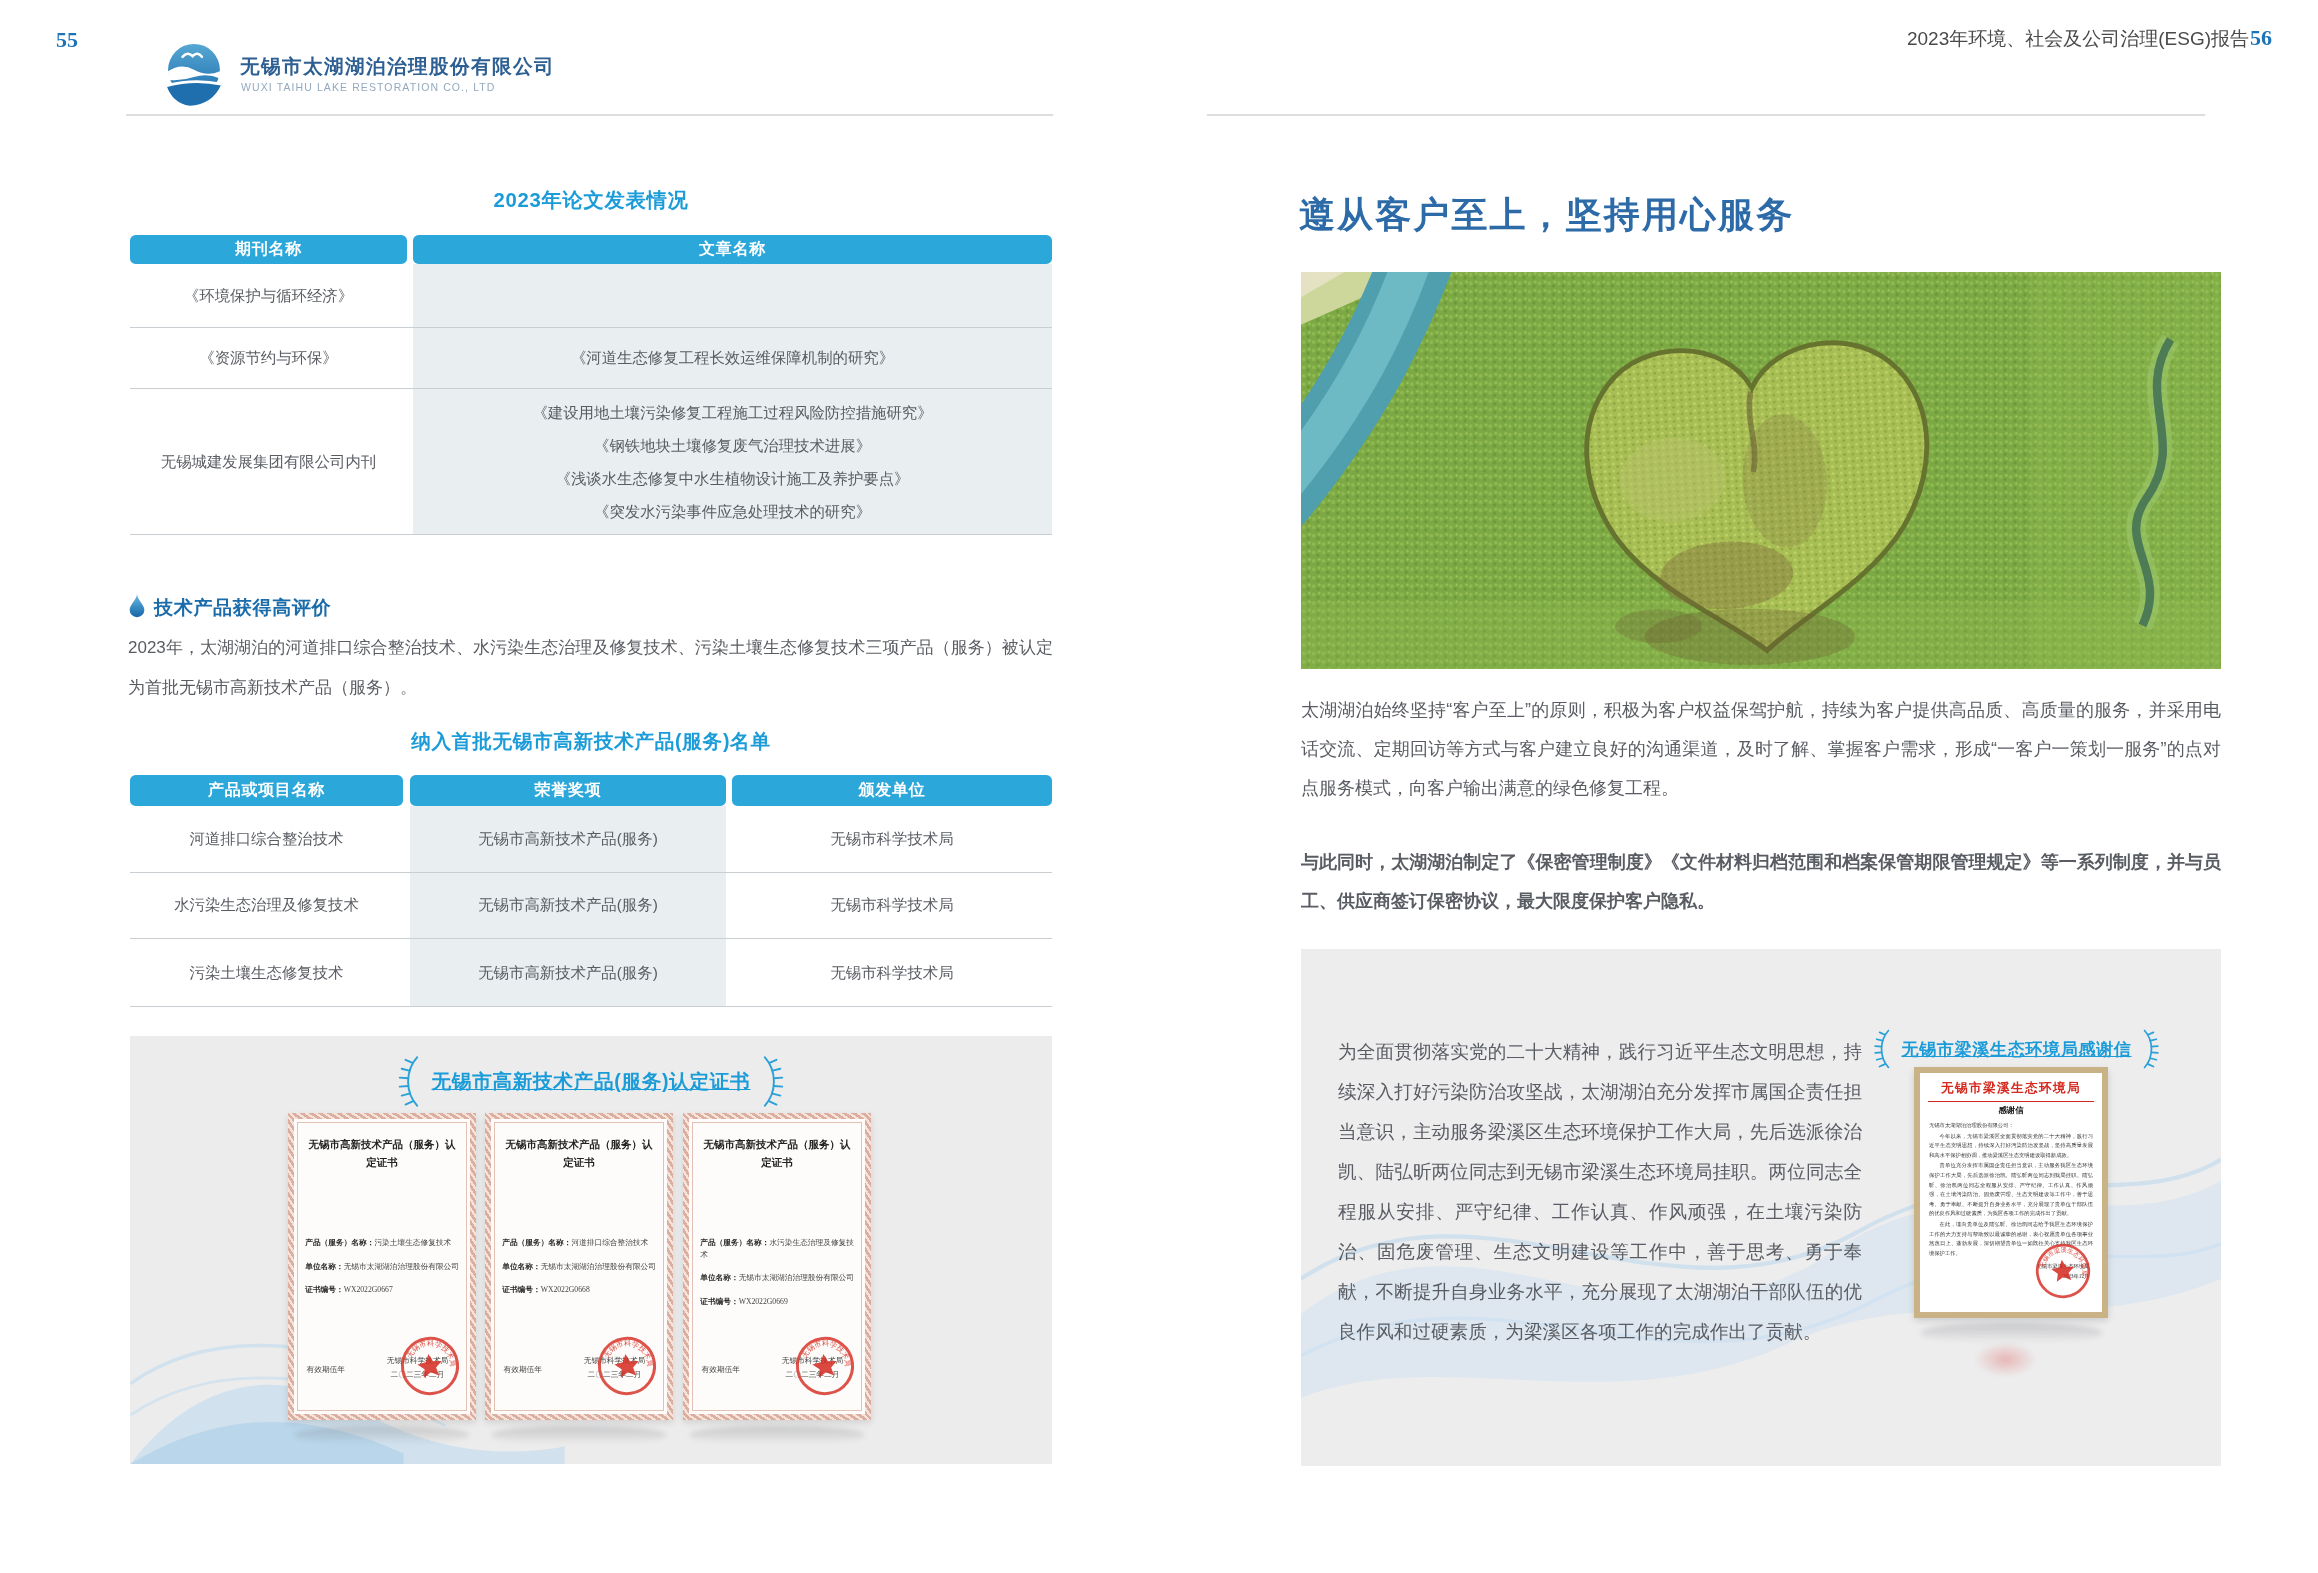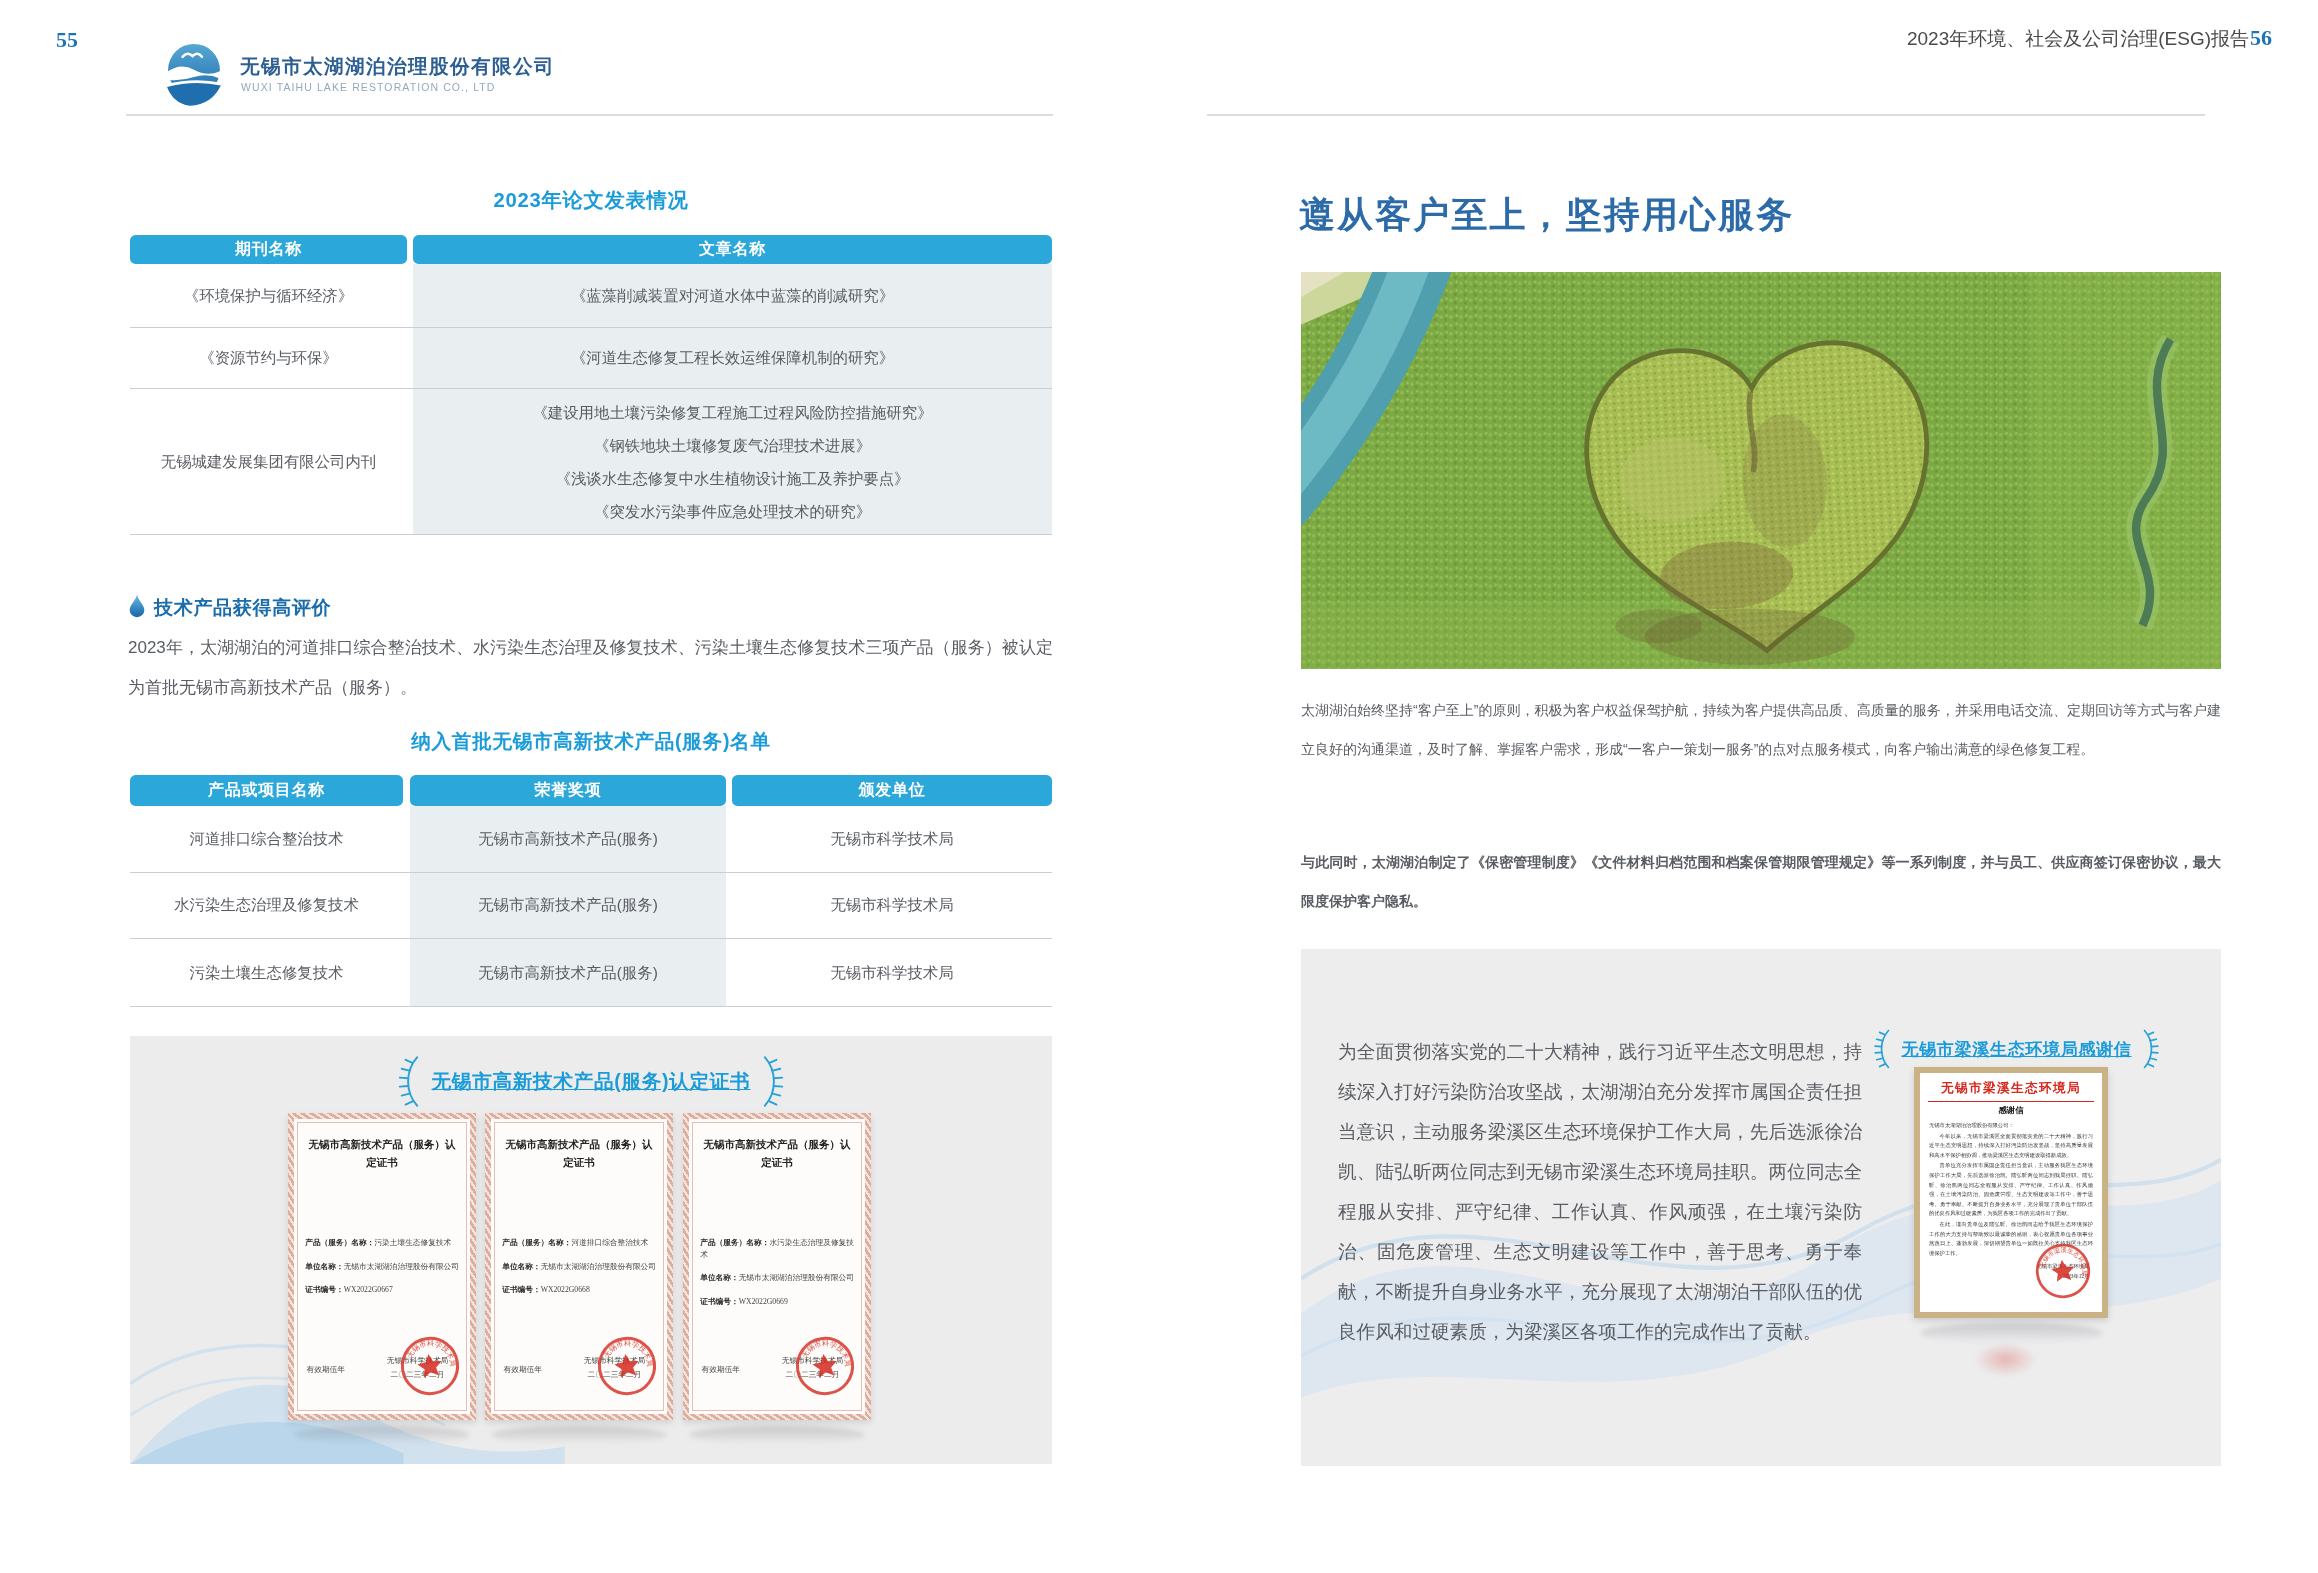--- a/index.html
+++ b/index.html
@@ -22,21 +22,21 @@
   .tbl{position:absolute;}
   .th{position:absolute;background:#2ba7da;color:#ffffff;font-weight:700;font-size:16px;
       display:flex;align-items:center;justify-content:center;border-radius:5.6px;letter-spacing:0.7px;}
   .shade{position:absolute;background:#e9eef0;}
   .trow{position:absolute;left:0;width:100%;border-bottom:1.4px solid #c9ced2;box-sizing:border-box;}
   .cell{position:absolute;top:0;height:100%;display:flex;flex-direction:column;align-items:center;
         justify-content:center;text-align:center;color:#595c62;font-size:15.4px;line-height:24px;}
   .article-line{margin:0;line-height:33px;}
   
   .big-title{font-size:36px;font-weight:800;color:#2d6ba8;letter-spacing:2.1px;}
-  .para{font-size:14px;line-height:39px;color:#595c62;text-align:justify;}
+  .para{font-size:18px;line-height:39px;color:#595c62;text-align:justify;}
   
   .panel{position:absolute;background:#ececec;overflow:hidden;}
   .panel-title-row{position:absolute;left:0;right:0;display:flex;align-items:center;justify-content:center;gap:9.8px;}
   .panel-title{font-size:19.6px;font-weight:700;color:#1b9cd9;letter-spacing:0.7px;text-decoration:underline;}
   .panel-title.small{font-size:17px;}
   
   .cert{position:absolute;width:188px;height:307px;background:#fdfcfa;box-sizing:border-box;
         border:6.3px solid #dbb0a2;
         border-image:repeating-linear-gradient(45deg,#dcae9f 0 3.5px,#f6e3dc 3.5px 6.3px) 9;
         box-shadow:0 2.8px 7px rgba(0,0,0,.12);font-family:"Liberation Serif","DejaVu Serif",serif;}
@@ -95,21 +95,20 @@
   <div class="abs divider" style="left:126px;top:114px;width:927px;"></div>
 
   <div class="abs tbl-title" style="left:130px;top:186px;width:922px;">2023年论文发表情况</div>
 
   <div class="tbl" style="left:130px;top:235px;width:922px;height:352px;">
     <div class="shade" style="left:283px;top:29.4px;width:639px;height:271px;"></div>
     <div class="th" style="left:0;top:0;width:277px;height:29.4px;">期刊名称</div>
     <div class="th" style="left:283px;top:0;width:639px;height:29.4px;">文章名称</div>
     <div class="trow" style="top:29.4px;height:64px;">
       <div class="cell" style="left:0;width:277px;">《环境保护与循环经济》</div>
-      <div class="cell" style="left:283px;width:639px;">《蓝藻削减装置对河道水体中蓝藻的削减研究》</div>
     </div>
     <div class="trow" style="top:93px;height:61px;">
       <div class="cell" style="left:0;width:277px;">《资源节约与环保》</div>
       <div class="cell" style="left:283px;width:639px;">《河道生态修复工程长效运维保障机制的研究》</div>
     </div>
     <div class="trow" style="top:154px;height:146px;">
       <div class="cell" style="left:0;width:277px;">无锡城建发展集团有限公司内刊</div>
       <div class="cell" style="left:283px;width:639px;">
         <p class="article-line">《建设用地土壤污染修复工程施工过程风险防控措施研究》</p>
         <p class="article-line">《钢铁地块土壤修复废气治理技术进展》</p>

